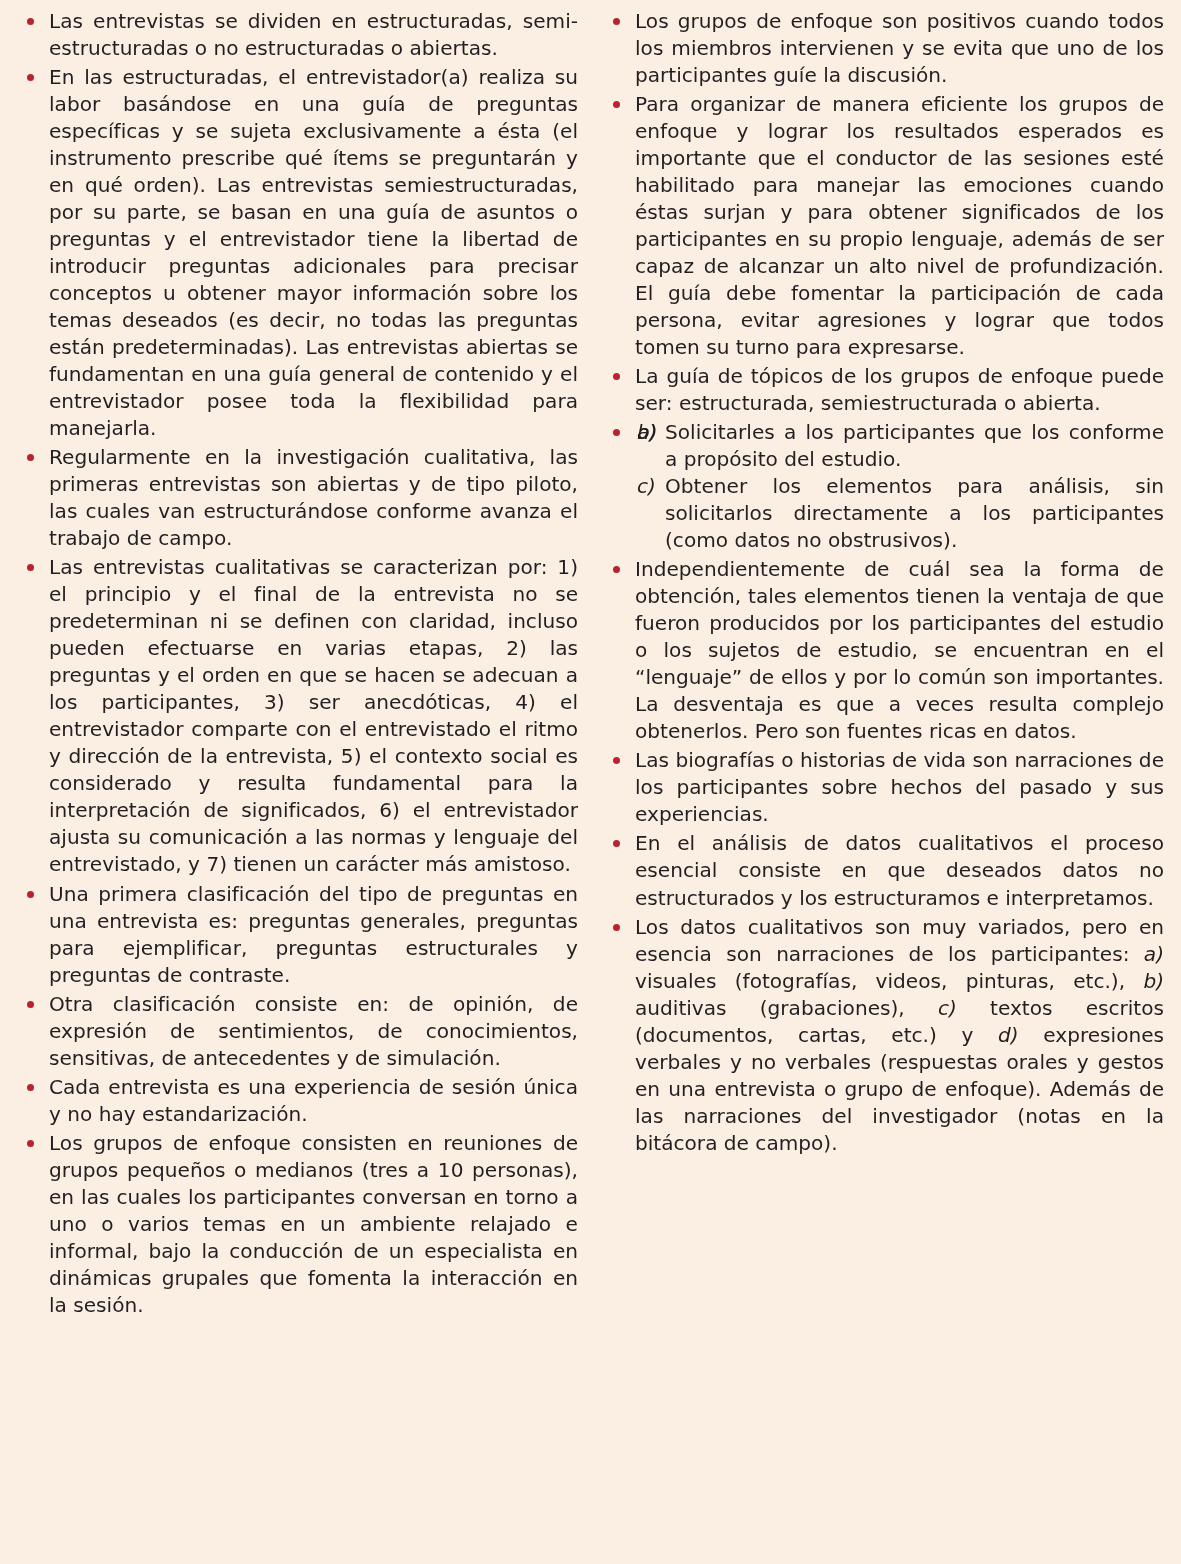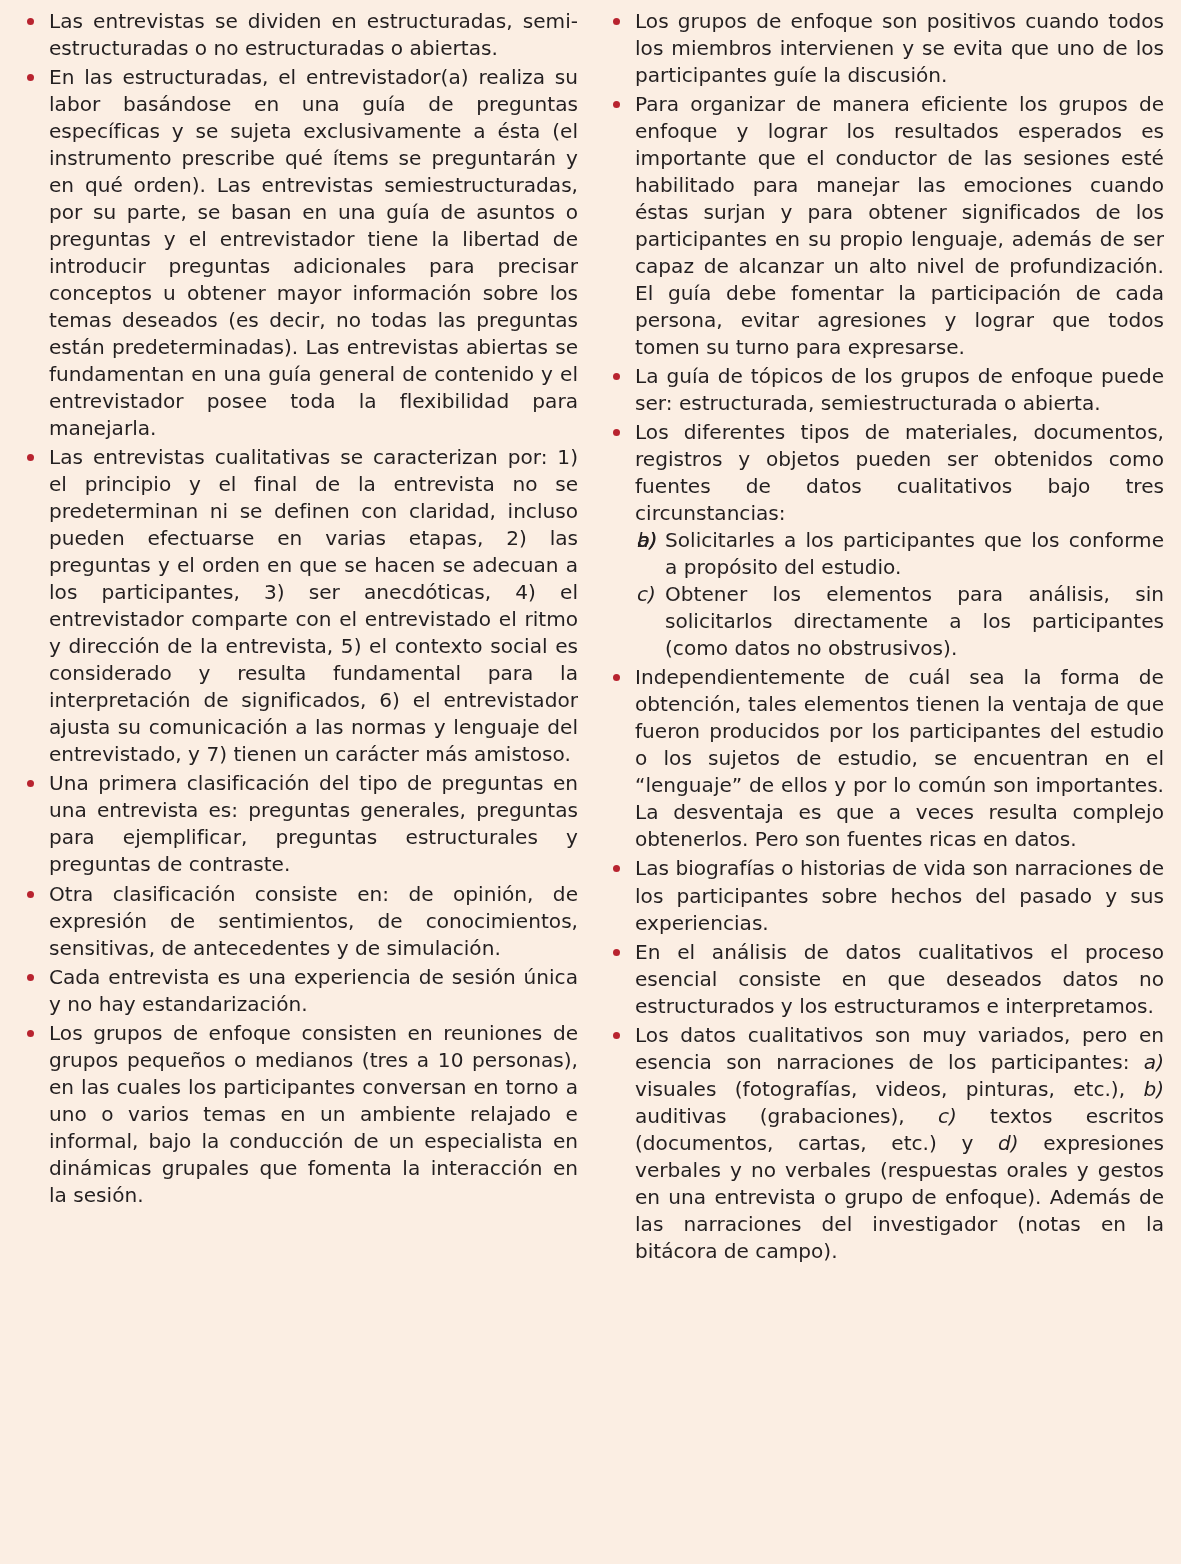--- a/index.html
+++ b/index.html
@@ -77,35 +77,35 @@
 </style>
 </head>
 <body>
 
 <div class="page">
 
   <div class="column">
     <ul class="bullets">
       <li>Las entrevistas se dividen en estructuradas, semi-estructuradas o no estructuradas o abiertas.</li>
       <li>En las estructuradas, el entrevistador(a) realiza su labor basándose en una guía de preguntas específicas y se sujeta exclusivamente a ésta (el instrumento prescribe qué ítems se preguntarán y en qué orden). Las entrevistas semiestructuradas, por su parte, se basan en una guía de asuntos o preguntas y el entrevistador tiene la libertad de introducir preguntas adicionales para precisar conceptos u obtener mayor información sobre los temas deseados (es decir, no todas las preguntas están predeterminadas). Las entrevistas abiertas se fundamentan en una guía general de contenido y el entrevistador posee toda la flexibilidad para manejarla.</li>
+      <li>Regularmente en la investigación cualitativa, las primeras entrevistas son abiertas y de tipo piloto, las cuales van estructurándose conforme avanza el trabajo de campo.</li>
       <li>Las entrevistas cualitativas se caracterizan por: 1) el principio y el final de la entrevista no se predeterminan ni se definen con claridad, incluso pueden efectuarse en varias etapas, 2) las preguntas y el orden en que se hacen se adecuan a los participantes, 3) ser anecdóticas, 4) el entrevistador comparte con el entrevistado el ritmo y dirección de la entrevista, 5) el contexto social es considerado y resulta fundamental para la interpretación de significados, 6) el entrevistador ajusta su comunicación a las normas y lenguaje del entrevistado, y 7) tienen un carácter más amistoso.</li>
       <li>Una primera clasificación del tipo de preguntas en una entrevista es: preguntas generales, preguntas para ejemplificar, preguntas estructurales y preguntas de contraste.</li>
       <li>Otra clasificación consiste en: de opinión, de expresión de sentimientos, de conocimientos, sensitivas, de antecedentes y de simulación.</li>
       <li>Cada entrevista es una experiencia de sesión única y no hay estandarización.</li>
       <li>Los grupos de enfoque consisten en reuniones de grupos pequeños o medianos (tres a 10 personas), en las cuales los participantes conversan en torno a uno o varios temas en un ambiente relajado e informal, bajo la conducción de un especialista en dinámicas grupales que fomenta la interacción en la sesión.</li>
     </ul>
   </div>
 
   <div class="column">
     <ul class="bullets">
       <li>Los grupos de enfoque son positivos cuando todos los miembros intervienen y se evita que uno de los participantes guíe la discusión.</li>
       <li>Para organizar de manera eficiente los grupos de enfoque y lograr los resultados esperados es importante que el conductor de las sesiones esté habilitado para manejar las emociones cuando éstas surjan y para obtener significados de los participantes en su propio lenguaje, además de ser capaz de alcanzar un alto nivel de profundización. El guía debe fomentar la participación de cada persona, evitar agresiones y lograr que todos tomen su turno para expresarse.</li>
       <li>La guía de tópicos de los grupos de enfoque puede ser: estructurada, semiestructurada o abierta.</li>
       <li>
-        <span>Los diferentes tipos de materiales, documentos, registros y objetos pueden ser obtenidos como fuentes de datos cualitativos bajo tres circunstancias:</span>
         <ul class="sublist">
           <li>
             <span class="marker">a)</span>
           </li>
           <li>
             <span class="marker">b)</span>
             <span>Solicitarles a los participantes que los conforme a propósito del estudio.</span>
           </li>
           <li>
             <span class="marker">c)</span>

